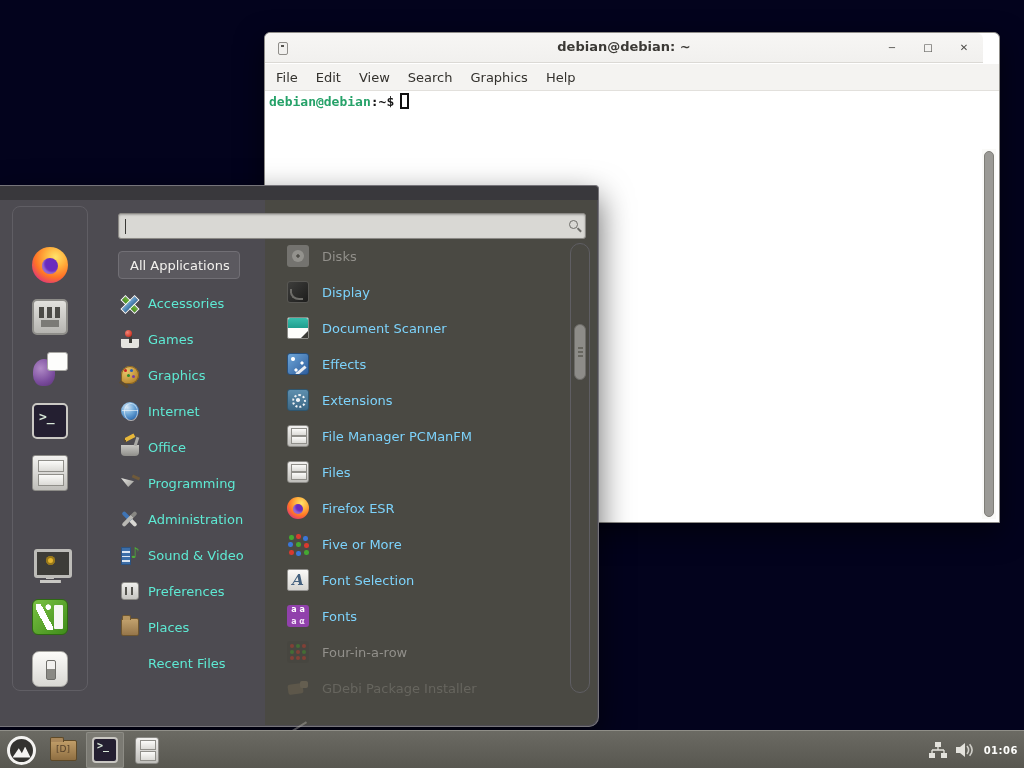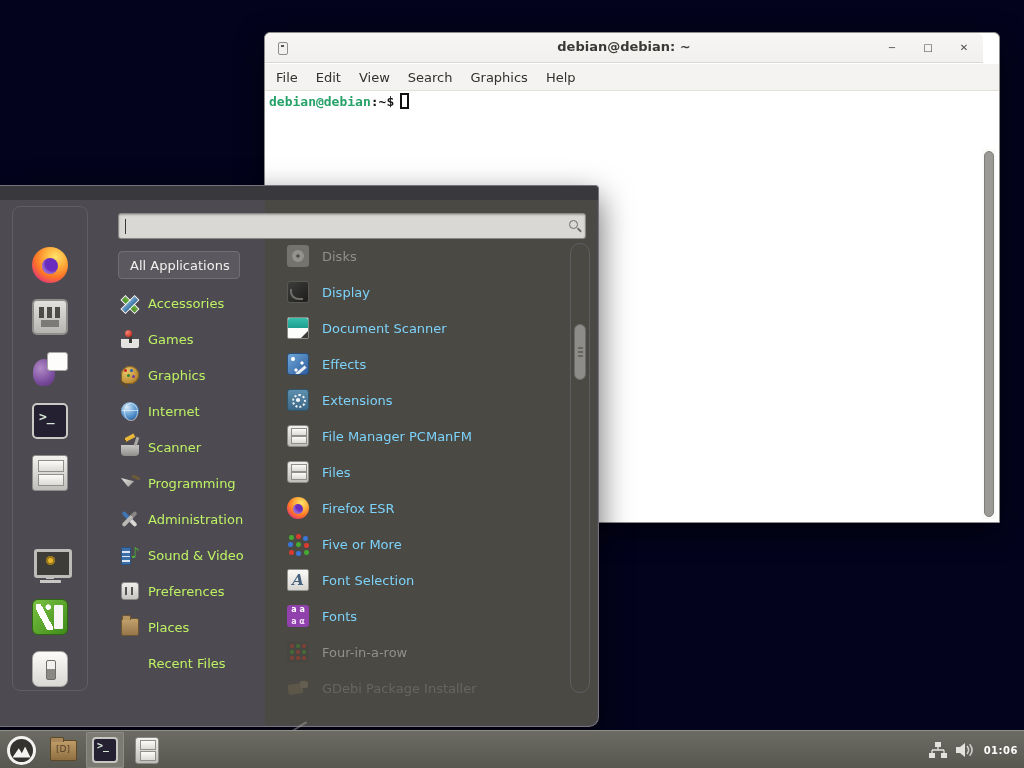--- a/index.html
+++ b/index.html
@@ -53,21 +53,21 @@
   .fav-panel { position:absolute; left:12px; top:20px; width:76px; height:485px;
     border:1px solid #605e64; border-radius:8px; }
   .fav-col { position:absolute; left:0; top:40px; width:100%; display:flex; flex-direction:column; align-items:center; gap:16px; }
   .sess-col { position:absolute; left:0; top:340px; width:100%; display:flex; flex-direction:column; align-items:center; gap:16px; }
   .fav-btn { width:40px; height:36px; display:flex; align-items:center; justify-content:center; }
 
   .cat-col { position:absolute; left:118px; top:65px; width:150px; }
   .all-apps-btn { width:122px; height:28px; background:#5b595f; border:1px solid #716f75; border-radius:4px;
     color:#f2f0ed; font-size:13px; display:flex; align-items:center; padding-left:11px; margin-bottom:6px; }
   .cat-row { height:36px; display:flex; align-items:center; gap:9px; padding-left:3px; }
-  .cat-row .lbl { font-size:13px; color:#bef264; white-space:nowrap; }
+  .cat-row .lbl { font-size:13px; color:#5eead4; white-space:nowrap; }
   .cat-row.no-ic { padding-left:30px; }
 
   .app-list { position:absolute; left:272px; top:52px; width:296px; }
   .app-row { height:36px; display:flex; align-items:center; gap:13px; padding-left:15px; }
   .app-row .lbl { font-size:13px; color:#7dd3fc; white-space:nowrap; }
   .app-row.muted .lbl { color:#92908b; }
   .app-row.muted .ic { opacity:.55; }
   .app-row.faint .lbl { color:rgba(150,148,140,.38); }
   .app-row.faint .ic { opacity:.3; }
 
@@ -339,21 +339,21 @@
         <div class="cat-row">
           <span class="ic i-graphics-icon"></span>
           <span class="lbl">Graphics</span>
         </div>
         <div class="cat-row">
           <span class="ic i-internet-icon"></span>
           <span class="lbl">Internet</span>
         </div>
         <div class="cat-row">
           <span class="ic i-office-icon"></span>
-          <span class="lbl">Scanner</span>
+          <span class="lbl">Office</span>
         </div>
         <div class="cat-row">
           <span class="ic i-programming-icon"></span>
           <span class="lbl">Programming</span>
         </div>
         <div class="cat-row">
           <span class="ic i-administration-icon"></span>
           <span class="lbl">Administration</span>
         </div>
         <div class="cat-row">

